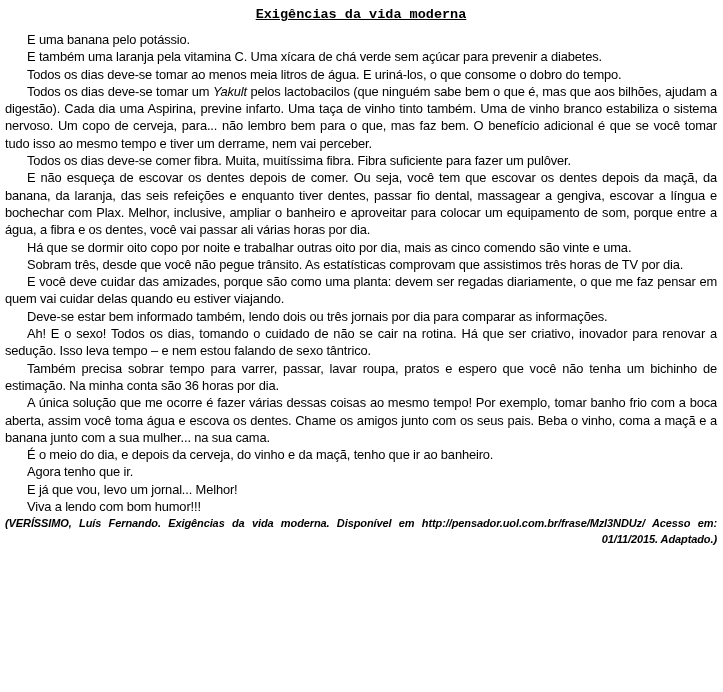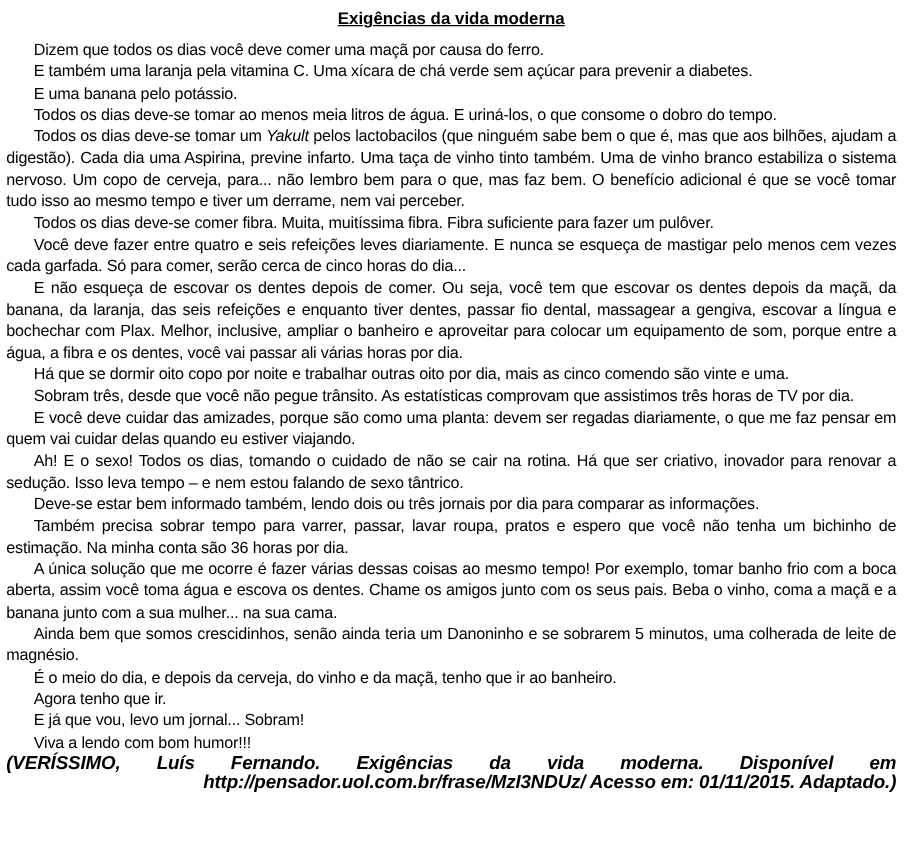--- a/index.html
+++ b/index.html
@@ -16,64 +16,62 @@
   }
   .page {
     padding: 5px 6px 0 5px;
   }
   .title {
     font-size: 13.5px;
     font-weight: bold;
     text-decoration: underline;
     text-align: center;
     margin: 2px 0 9px 0;
+    font-family: Liberation Mono, monospace;
   }
   .body-text p {
     margin: 0;
     font-size: 12.9px;
     line-height: 17.3px;
     letter-spacing: -0.15px;
     text-align: justify;
     text-indent: 22px;
   }
   .body-text p i {
   }
   .citation {
     margin: 1px 0 0 0;
-    font-size: 15px;
+    font-size: 11px;
     line-height: 15.3px;
     letter-spacing: -0.1px;
     font-style: italic;
     font-weight: bold;
     text-align: justify;
     text-align-last: right;
     text-indent: 0;
   }
 </style>
 </head>
 <body>
 
 <div class="page">
   <h1 class="title">Exigências da vida moderna</h1>
   <div class="body-text">
-    <p><span>Dizem que todos os dias você deve comer uma maçã por causa do ferro.</span></p>
+    <p><span>E uma banana pelo potássio.</span></p>
     <p><span>E também uma laranja pela vitamina C. Uma xícara de chá verde sem açúcar para prevenir a diabetes.</span></p>
-    <p><span>E uma banana pelo potássio.</span></p>
     <p><span>Todos os dias deve-se tomar ao menos meia litros de água. E uriná-los, o que consome o dobro do tempo.</span></p>
     <p><span>Todos os dias deve-se tomar um </span><i>Yakult</i><span> pelos lactobacilos (que ninguém sabe bem o que é, mas que aos bilhões, ajudam a digestão). Cada dia uma Aspirina, previne infarto. Uma taça de vinho tinto também. Uma de vinho branco estabiliza o sistema nervoso. Um copo de cerveja, para... não lembro bem para o que, mas faz bem. O benefício adicional é que se você tomar tudo isso ao mesmo tempo e tiver um derrame, nem vai perceber.</span></p>
     <p><span>Todos os dias deve-se comer fibra. Muita, muitíssima fibra. Fibra suficiente para fazer um pulôver.</span></p>
-    <p><span>Você deve fazer entre quatro e seis refeições leves diariamente. E nunca se esqueça de mastigar pelo menos cem vezes cada garfada. Só para comer, serão cerca de cinco horas do dia...</span></p>
     <p><span>E não esqueça de escovar os dentes depois de comer. Ou seja, você tem que escovar os dentes depois da maçã, da banana, da laranja, das seis refeições e enquanto tiver dentes, passar fio dental, massagear a gengiva, escovar a língua e bochechar com Plax. Melhor, inclusive, ampliar o banheiro e aproveitar para colocar um equipamento de som, porque entre a água, a fibra e os dentes, você vai passar ali várias horas por dia.</span></p>
     <p><span>Há que se dormir oito copo por noite e trabalhar outras oito por dia, mais as cinco comendo são vinte e uma.</span></p>
     <p><span>Sobram três, desde que você não pegue trânsito. As estatísticas comprovam que assistimos três horas de TV por dia.</span></p>
     <p><span>E você deve cuidar das amizades, porque são como uma planta: devem ser regadas diariamente, o que me faz pensar em quem vai cuidar delas quando eu estiver viajando.</span></p>
+    <p><span>Deve-se estar bem informado também, lendo dois ou três jornais por dia para comparar as informações.</span></p>
     <p><span>Ah! E o sexo! Todos os dias, tomando o cuidado de não se cair na rotina. Há que ser criativo, inovador para renovar a sedução. Isso leva tempo – e nem estou falando de sexo tântrico.</span></p>
-    <p><span>Deve-se estar bem informado também, lendo dois ou três jornais por dia para comparar as informações.</span></p>
     <p><span>Também precisa sobrar tempo para varrer, passar, lavar roupa, pratos e espero que você não tenha um bichinho de estimação. Na minha conta são 36 horas por dia.</span></p>
     <p><span>A única solução que me ocorre é fazer várias dessas coisas ao mesmo tempo! Por exemplo, tomar banho frio com a boca aberta, assim você toma água e escova os dentes. Chame os amigos junto com os seus pais. Beba o vinho, coma a maçã e a banana junto com a sua mulher... na sua cama.</span></p>
-    <p><span>Ainda bem que somos crescidinhos, senão ainda teria um Danoninho e se sobrarem 5 minutos, uma colherada de leite de magnésio.</span></p>
     <p><span>É o meio do dia, e depois da cerveja, do vinho e da maçã, tenho que ir ao banheiro.</span></p>
     <p><span>Agora tenho que ir.</span></p>
-    <p><span>E já que vou, levo um jornal... Sobram!</span></p>
+    <p><span>E já que vou, levo um jornal... Melhor!</span></p>
     <p><span>Viva a lendo com bom humor!!!</span></p>
   </div>
   <p class="citation">(VERÍSSIMO, Luís Fernando. Exigências da vida moderna. Disponível em http://pensador.uol.com.br/frase/MzI3NDUz/ Acesso em: 01/11/2015. Adaptado.)</p>
 </div>
 
 </body></html>

